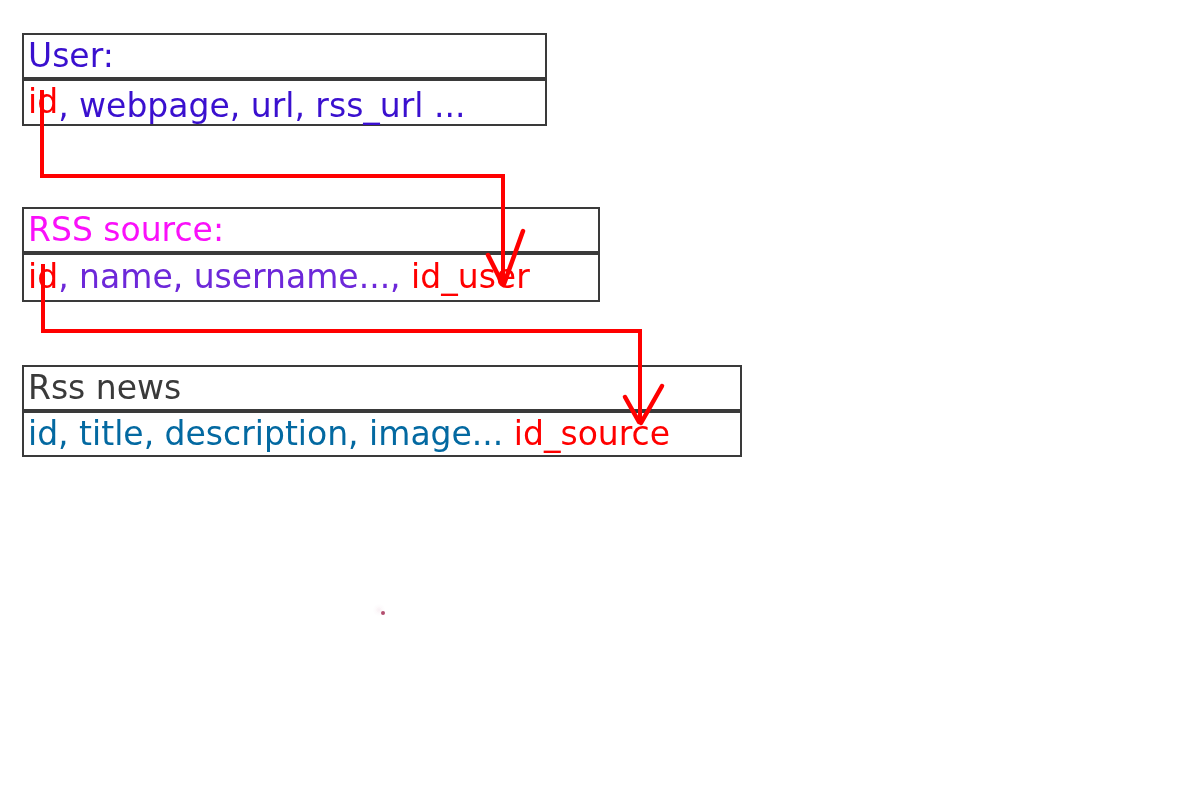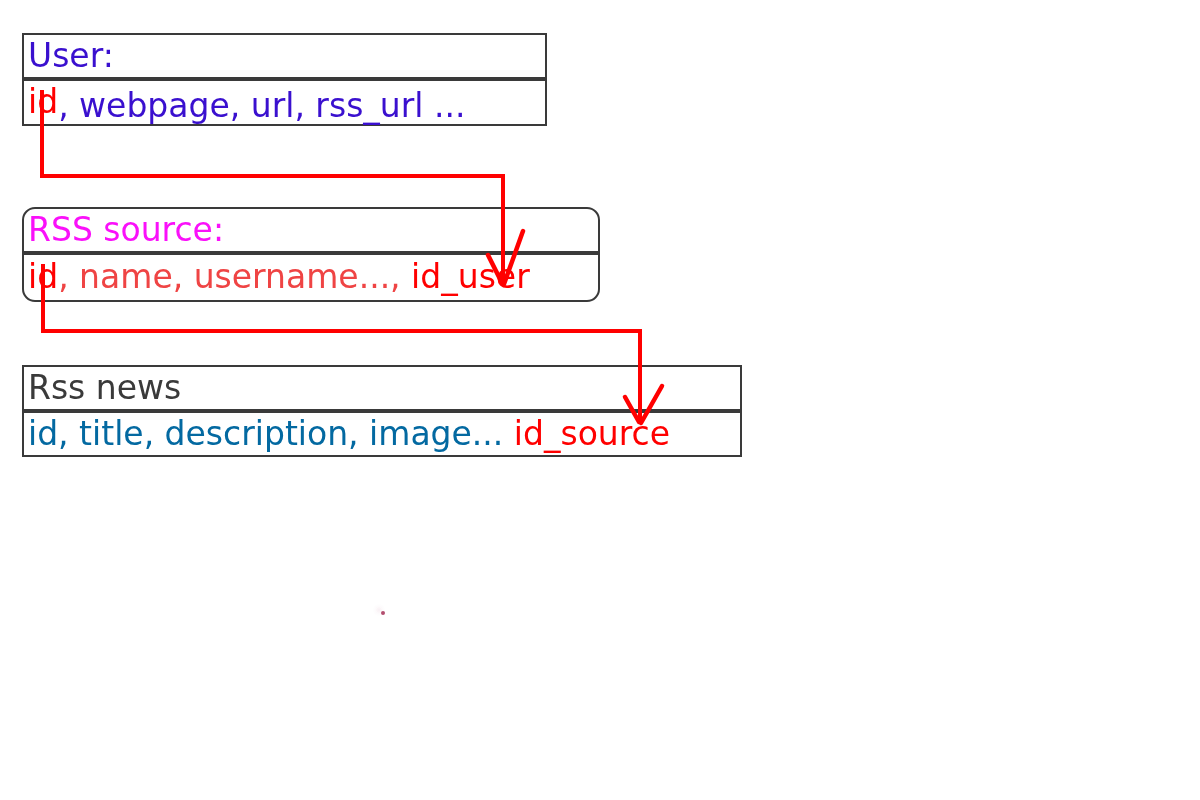--- a/index.html
+++ b/index.html
@@ -37,21 +37,21 @@
     white-space:pre;
   }
   .db-table .flds{
     flex:1;
     display:flex;
     align-items:center;
     padding-left:4px;
     white-space:pre;
   }
   #table-user{left:22px;top:33px;width:525px;height:93px;}
-  #table-rss-source{left:22px;top:207px;width:578px;height:95px;border-radius:13px;}
+  #table-rss-source{left:22px;top:207px;width:578px;height:95px;}
   #table-rss-news{left:22px;top:365px;width:720px;height:92px;}
   .arrow-layer{
     position:absolute;
     left:0;top:0;
     width:1200px;height:800px;
     pointer-events:none;
   }
   .stray-dot{
     position:absolute;
     left:381px;top:611px;
@@ -74,21 +74,21 @@
     <div class="flds">
       <span style="color: rgb(255, 0, 0);">id</span><span style="color: rgb(58, 16, 207); margin-top: 7px;">, webpage, url, rss_url ...</span>
     </div>
   </div>
 
   <div class="db-table" id="table-rss-source">
     <div class="hdr">
       <span style="color: rgb(250, 16, 250);">RSS source:</span>
     </div>
     <div class="flds">
-      <span style="color: rgb(255, 0, 0);">id</span><span style="color: #ef4444;">, name, username..., </span><span style="color: rgb(255, 0, 0);">id_user</span>
+      <span style="color: rgb(255, 0, 0);">id</span><span style="color: #6d28d9;">, name, username..., </span><span style="color: rgb(255, 0, 0);">id_user</span>
     </div>
   </div>
 
   <div class="db-table" id="table-rss-news">
     <div class="hdr">
       <span style="color: rgb(58, 58, 58); text-align: center;">Rss news</span>
     </div>
     <div class="flds">
       <span style="color: #0369a1;">id, </span><span style="color: #0369a1;">title, description, image... </span><span style="color: rgb(255, 0, 0);">id_source</span>
     </div>

